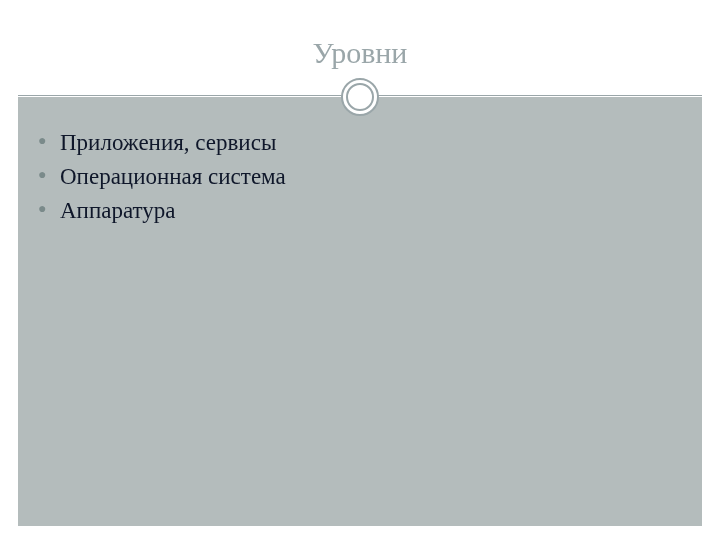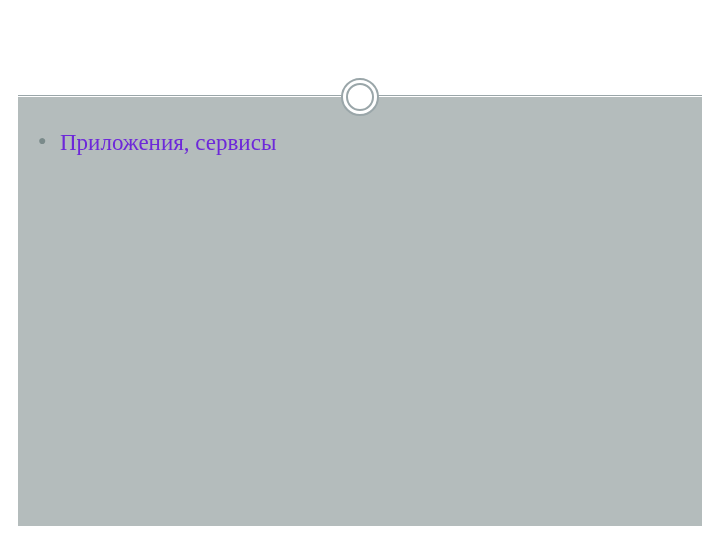--- a/index.html
+++ b/index.html
@@ -55,47 +55,50 @@
       right: 18px;
       bottom: 14px;
       background: #b4bcbc;
       padding: 30px 18px 20px 18px;
     }
     .bullet-list {
       list-style: none;
     }
     .bullet-item {
       font-size: 23px;
-      color: #6d28d9;
+      color: #0f172a;
       line-height: 1.4;
       padding-left: 24px;
       position: relative;
       margin-bottom: 2px;
     }
     .bullet-item::before {
       content: "●";
       position: absolute;
       left: 2px;
       top: 0;
       color: #7a8a8a;
       font-size: 14px;
       line-height: 28px;
     }
   </style>
 </head>
 <body>
 
 <div class="slide">
   <div class="header-area">
+    <h1 class="title">Уровни</h1>
     <div class="divider-line"></div>
   </div>
   <div class="ring">
     <svg width="42" height="42" viewBox="0 0 42 42">
       <circle cx="21" cy="21" r="18" fill="#ffffff" stroke="#9aa6a9" stroke-width="2"></circle>
       <circle cx="21" cy="21" r="13" fill="none" stroke="#9aa6a9" stroke-width="2"></circle>
     </svg>
   </div>
   <div class="content-area">
     <ul class="bullet-list">
       <li class="bullet-item">Приложения, сервисы</li>
+      <li class="bullet-item">Операционная система</li>
+      <li class="bullet-item">Аппаратура</li>
     </ul>
   </div>
 </div>
 
 </body></html>

